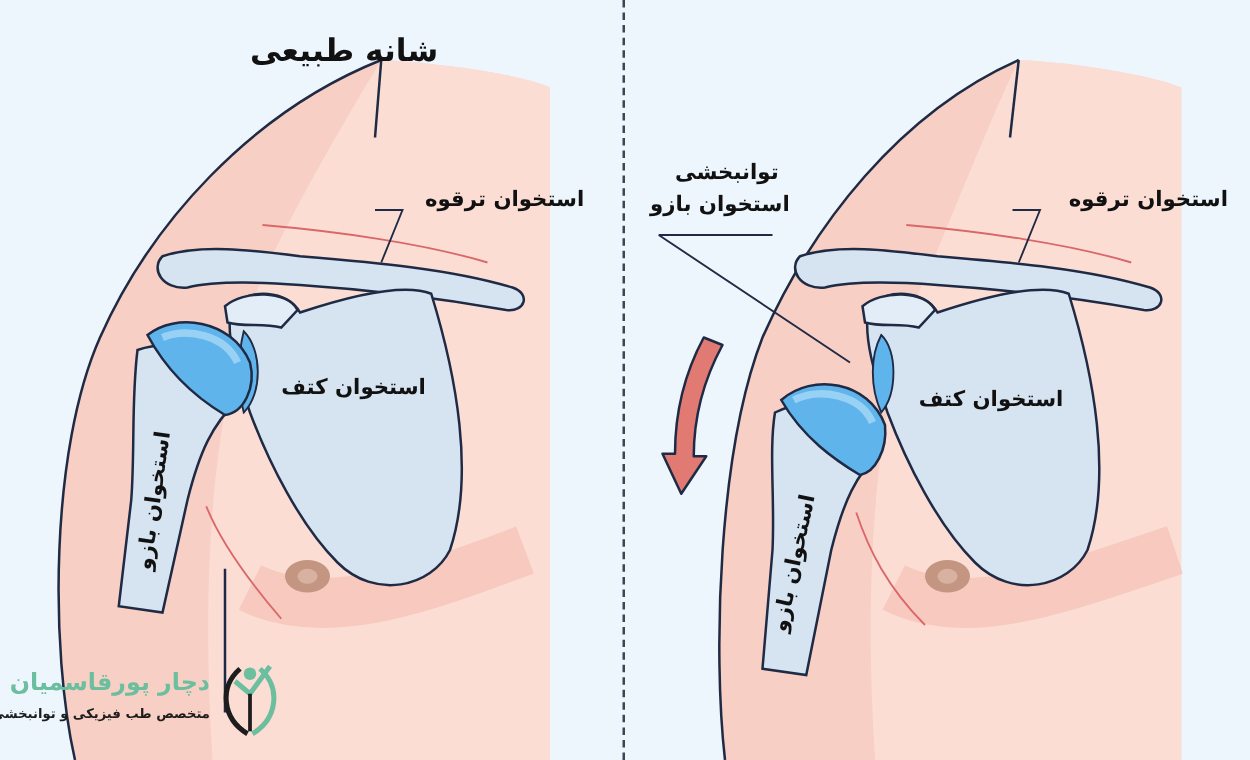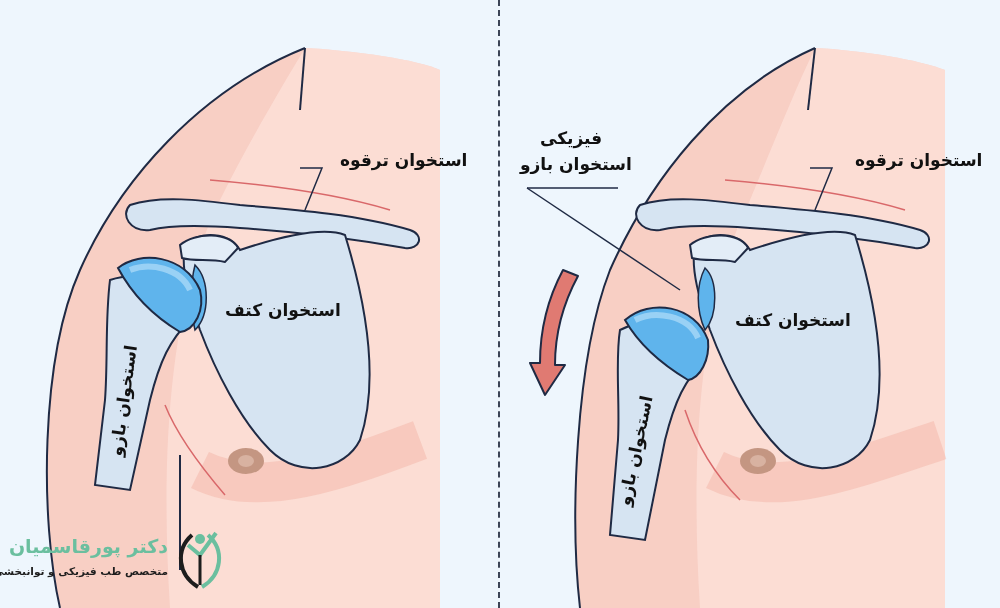--- a/index.html
+++ b/index.html
@@ -44,20 +44,21 @@
     <path d="M130 270 C 150 262, 180 268, 190 290" fill="none" stroke="#a8d8f7" stroke-width="6" opacity="0.8"></path>
 
     <ellipse cx="246" cy="461" rx="18" ry="13" fill="#c49682"></ellipse>
     <ellipse cx="246" cy="461" rx="8" ry="6" fill="#d8b2a1"></ellipse>
 
     <path d="M165 405 C 175 430, 195 460, 225 495" fill="none" stroke="#d9686a" stroke-width="1.5"></path>
 
     <path d="M300 168 L 322 168 L 305 210" fill="none" stroke="#1f2a44" stroke-width="1.5"></path>
     <path d="M180 455 L 180 570" fill="none" stroke="#1f2a44" stroke-width="2"></path>
   </svg>
+  <div class="title" style="left:200px;">شانه طبیعی</div>
   <div class="label" style="left:340px; top:150px;">استخوان ترقوه</div>
   <div class="label" style="left:225px; top:300px;">استخوان کتف</div>
   <div class="label" style="left:68px; top:390px; transform:rotate(-82deg); transform-origin:center;">استخوان بازو</div>
 </div>
 
 <div class="divider"></div>
 
 <div class="panel panel-right">
   <svg class="art" width="500" height="608" viewBox="0 0 500 608">
     <path d="M315 48 C 360 50, 420 60, 445 70 L 445 608 L 80 608 C 70 520, 75 360, 110 270 C 150 180, 220 90, 315 48 Z" fill="#f8cfc4"></path>
@@ -82,30 +83,30 @@
     <path d="M185 410 C 195 440, 210 470, 240 500" fill="none" stroke="#d9686a" stroke-width="1.5"></path>
 
     <path d="M310 168 L 332 168 L 315 210" fill="none" stroke="#1f2a44" stroke-width="1.5"></path>
     <path d="M27 188 L 118 188" fill="none" stroke="#1f2a44" stroke-width="1.5"></path>
     <path d="M27 188 L 180 290" fill="none" stroke="#1f2a44" stroke-width="1.5"></path>
 
     <g>
       <path d="M63 270 L 78 276 C 65 300, 55 330, 55 365 L 65 365 L 45 395 L 30 363 L 40 363 C 40 330, 48 298, 63 270 Z" fill="#e07a72" stroke="#1f2a44" stroke-width="2" stroke-linejoin="round"></path>
     </g>
   </svg>
-  <div class="label" style="left:40px; top:128px;">فیزیکی</div>
+  <div class="label" style="left:40px; top:128px;">توانبخشی</div>
   <div class="label" style="left:20px; top:154px;">استخوان بازو</div>
   <div class="label" style="left:355px; top:150px;">استخوان ترقوه</div>
   <div class="label" style="left:235px; top:310px;">استخوان کتف</div>
   <div class="label" style="left:80px; top:440px; transform:rotate(-78deg); transform-origin:center;">استخوان بازو</div>
 </div>
 
 <div class="logo">
   <svg width="60" height="70" viewBox="0 0 60 70" style="position:absolute; right:0; top:0;">
     <path d="M22 10 C 5 25, 8 50, 28 62" fill="none" stroke="#1d1d1d" stroke-width="4"></path>
     <path d="M38 10 C 55 25, 52 50, 32 62" fill="none" stroke="#6bbf9f" stroke-width="4"></path>
     <circle cx="30" cy="14" r="5" fill="#6bbf9f"></circle>
     <path d="M18 20 L 30 30 L 46 8" fill="none" stroke="#6bbf9f" stroke-width="4"></path>
     <path d="M30 30 L 30 60" fill="none" stroke="#1d1d1d" stroke-width="3"></path>
   </svg>
-  <div class="logo-name">دکتر پورقاسمیان</div>
+  <div class="logo-name">دچار پورقاسمیان</div>
   <div class="logo-sub">متخصص طب فیزیکی و توانبخشی</div>
 </div>
 
 </body></html>

